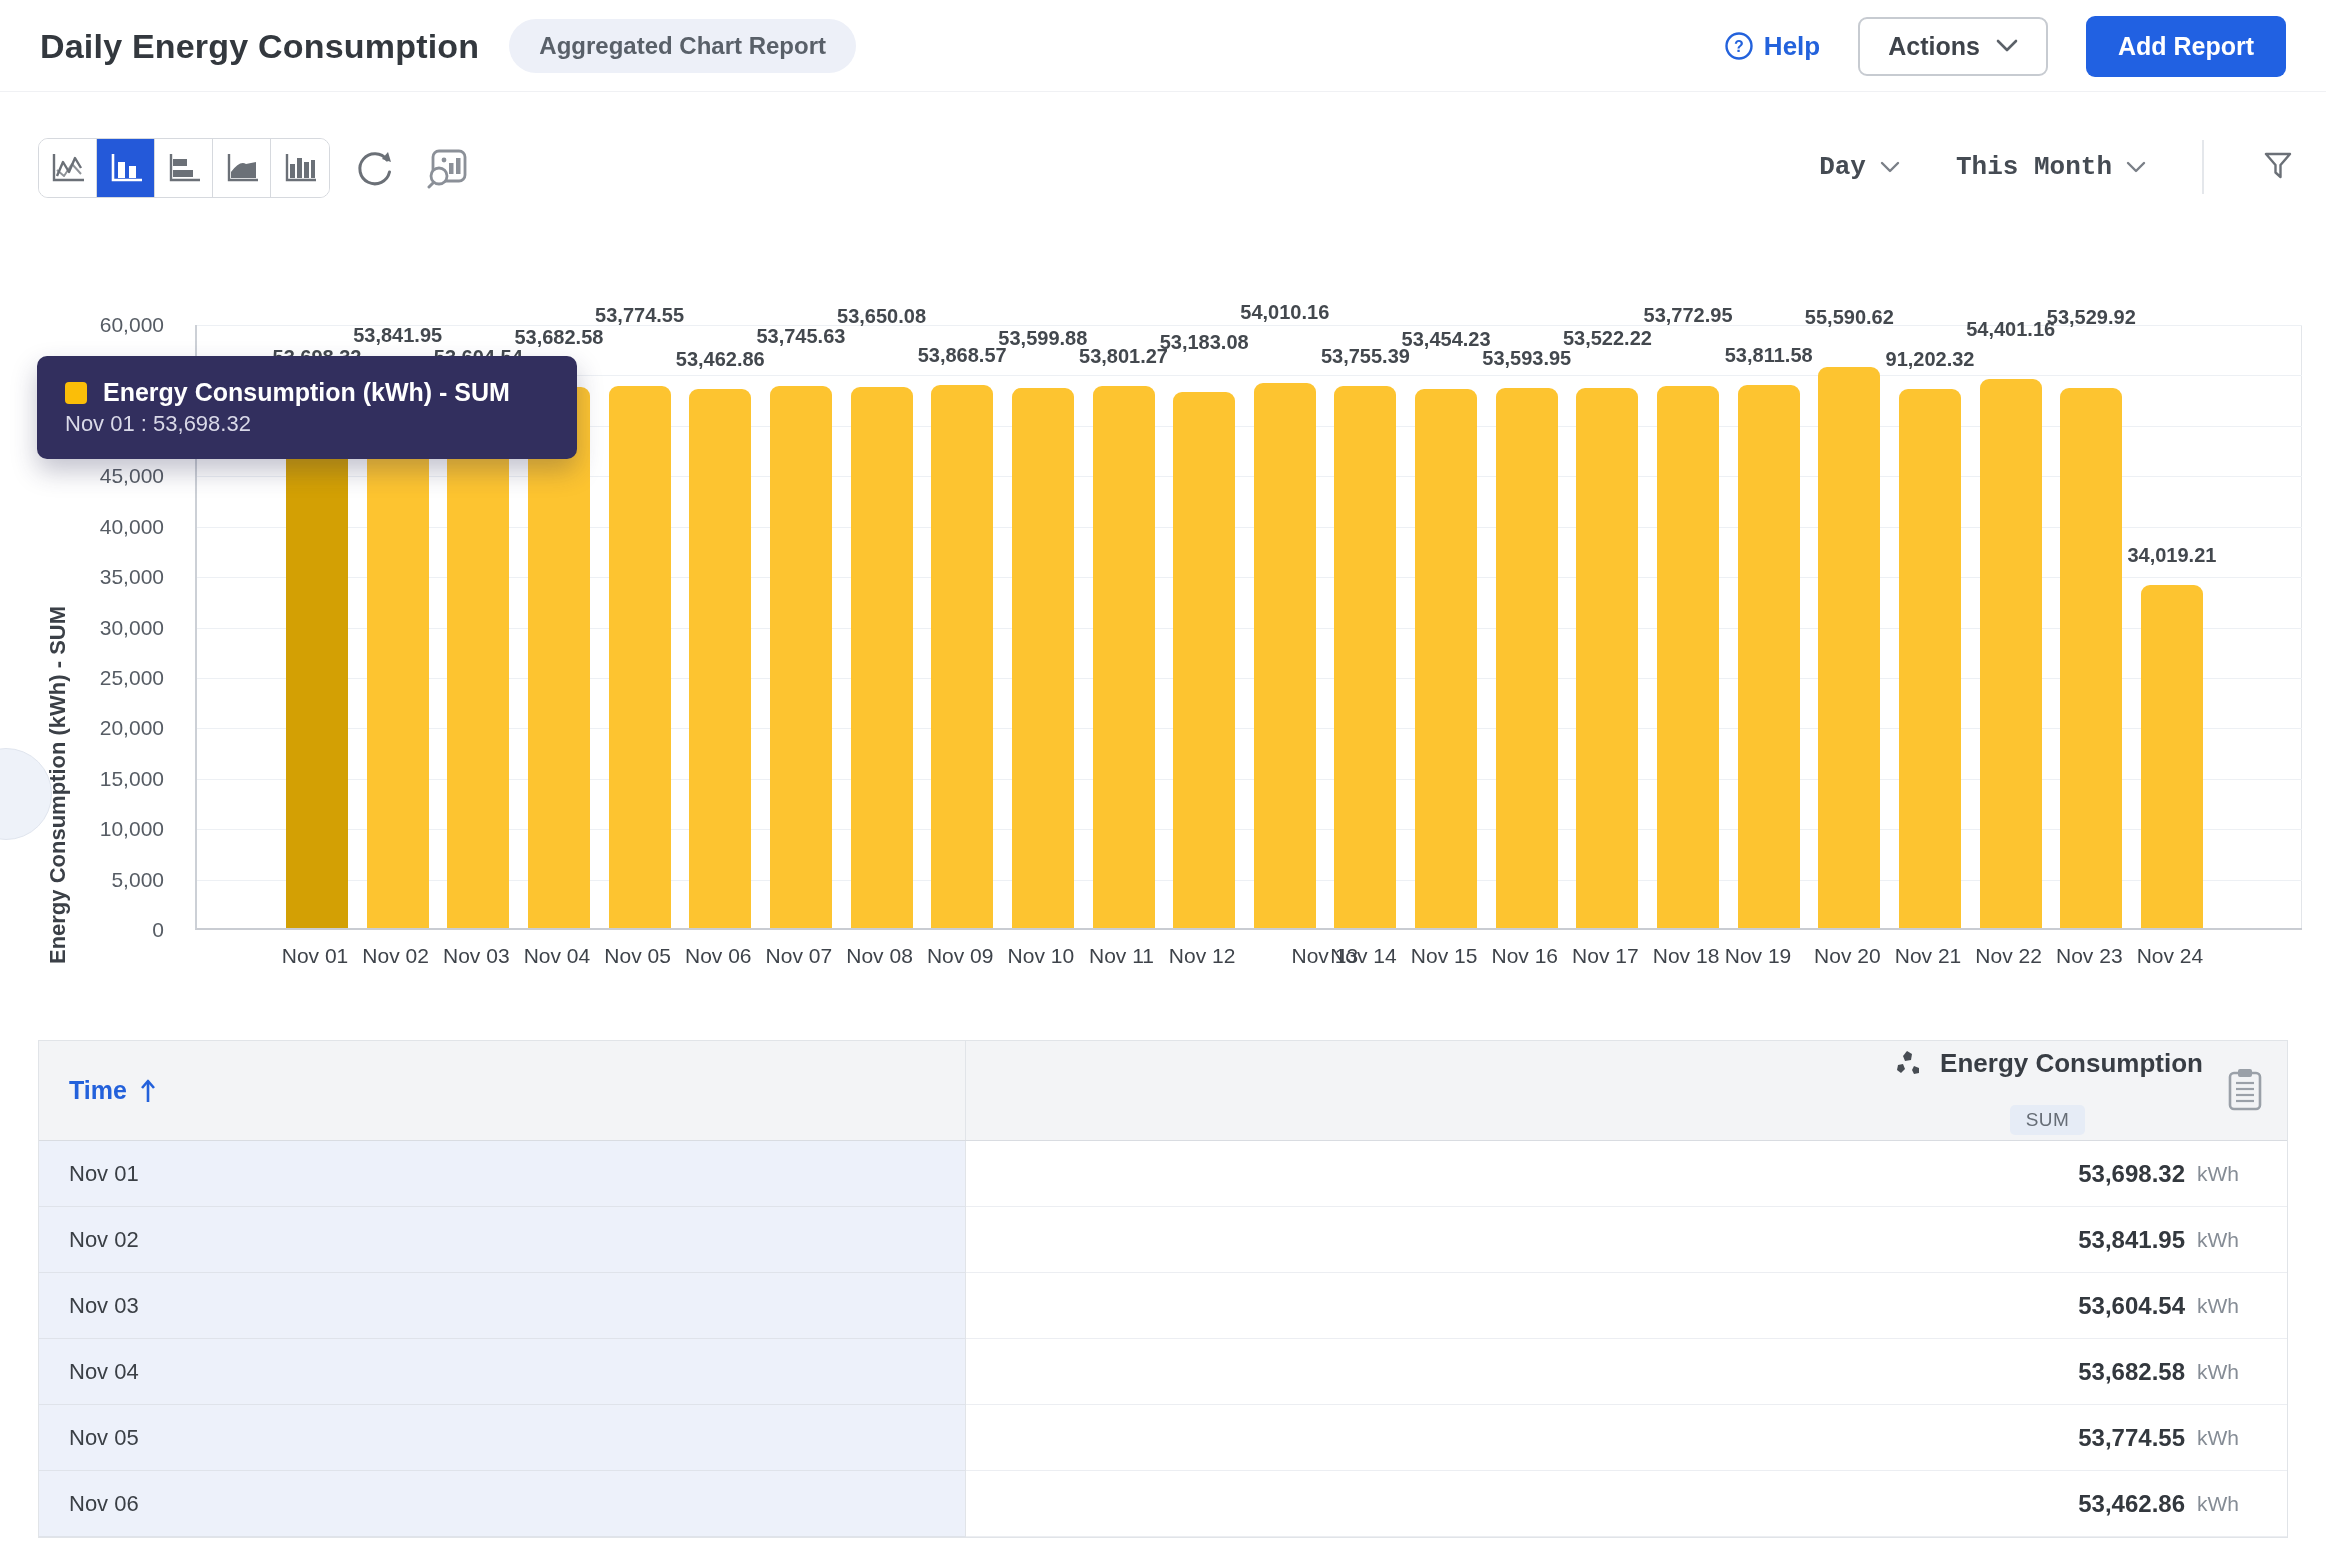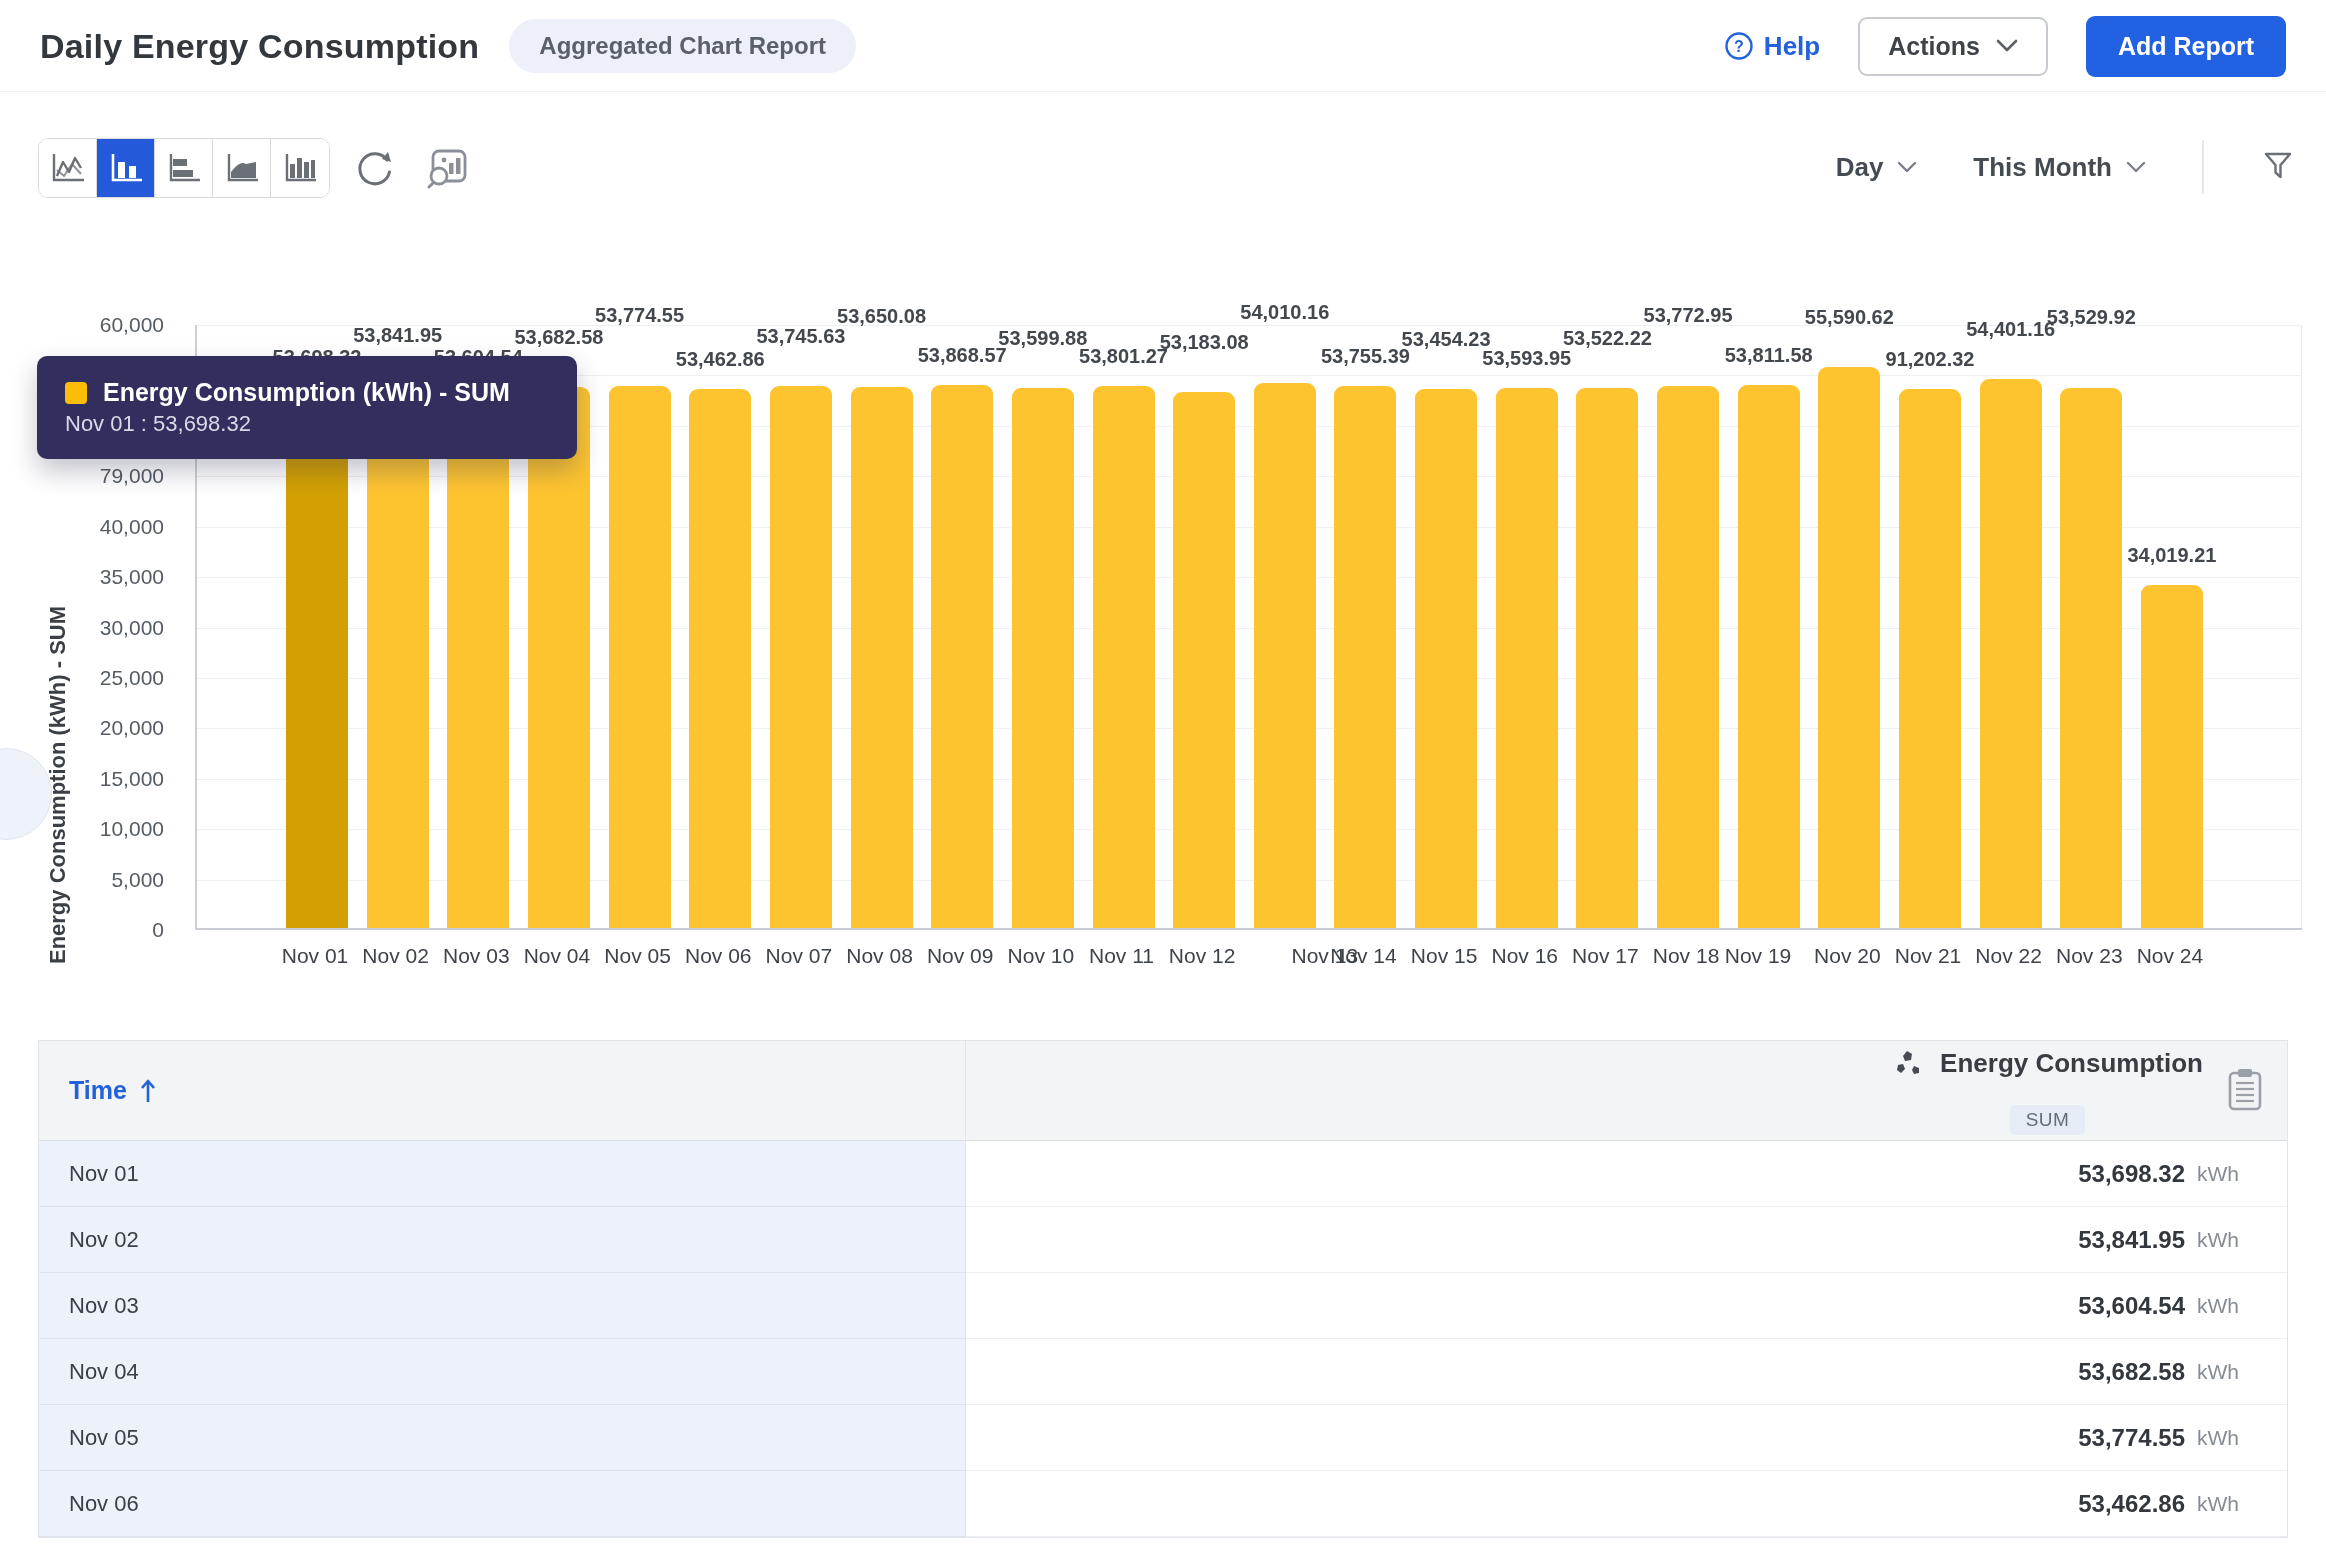--- a/index.html
+++ b/index.html
@@ -24,21 +24,21 @@
   
   .tbar { position:absolute; left:0; top:138px; width:100%; height:64px; }
   .seg-group { position:absolute; left:38px; top:0; display:flex; border:1px solid #d6d9de;
                border-radius:10px; overflow:hidden; background:#fff; }
   .seg { width:58px; height:58px; display:flex; align-items:center; justify-content:center;
          border-right:1px solid #d6d9de; background:#fff; cursor:pointer; }
   .seg:last-child { border-right:none; }
   .seg.sel { background:#2459d9; }
   .tool-ic { position:absolute; top:7px; width:46px; height:46px; display:flex; align-items:center;
              justify-content:center; cursor:pointer; }
-  .tbar-right { position:absolute; right:30px; top:0; height:58px; display:flex; align-items:center; gap:56px; }
+  .tbar-right { position:absolute; right:30px; top:0; height:58px; display:flex; align-items:center; gap:56px;font-family:Liberation Mono, monospace; }
   .drop { display:flex; align-items:center; gap:14px; font-size:26px; font-weight:600; color:#454b53; cursor:pointer; }
   .vdiv { width:2px; height:54px; background:#e4e7eb; }
 
   
   .ytitle { position:absolute; left:58px; top:785px; transform:translate(-50%,-50%) rotate(-90deg);
             white-space:nowrap; font-size:22px; font-weight:700; color:#3b4047; z-index:2; }
   .yticks { position:absolute; left:0; top:325px; width:178px; height:605px; z-index:1; }
   .ytick { position:absolute; right:14px; transform:translateY(-50%); font-size:21px; color:#565c64; }
   .plot { position:absolute; left:195px; top:325px; width:2107px; height:605px;
           border-left:2px solid #ccd0d6; border-bottom:2px solid #c9ccd2; z-index:1; }
@@ -218,21 +218,21 @@
   <div class="yticks" id="yticks">
       <div class="ytick" style="top: 605px;">0</div>
       <div class="ytick" style="top: 554.583px;">5,000</div>
       <div class="ytick" style="top: 504.167px;">10,000</div>
       <div class="ytick" style="top: 453.75px;">15,000</div>
       <div class="ytick" style="top: 403.333px;">20,000</div>
       <div class="ytick" style="top: 352.917px;">25,000</div>
       <div class="ytick" style="top: 302.5px;">30,000</div>
       <div class="ytick" style="top: 252.083px;">35,000</div>
       <div class="ytick" style="top: 201.667px;">40,000</div>
-      <div class="ytick" style="top: 151.25px;">79,000</div>
+      <div class="ytick" style="top: 151.25px;">45,000</div>
       <div class="ytick" style="top: 100.833px;">50,000</div>
       <div class="ytick" style="top: 50.4167px;">55,000</div>
       <div class="ytick" style="top: 0px;">60,000</div>
     </div>
   <div class="plot" id="plot">
     <div class="plot-right"></div>
   <div class="grid" style="top: 554.583px;"></div>
       <div class="grid" style="top: 504.167px;"></div>
       <div class="grid" style="top: 453.75px;"></div>
       <div class="grid" style="top: 403.333px;"></div>

